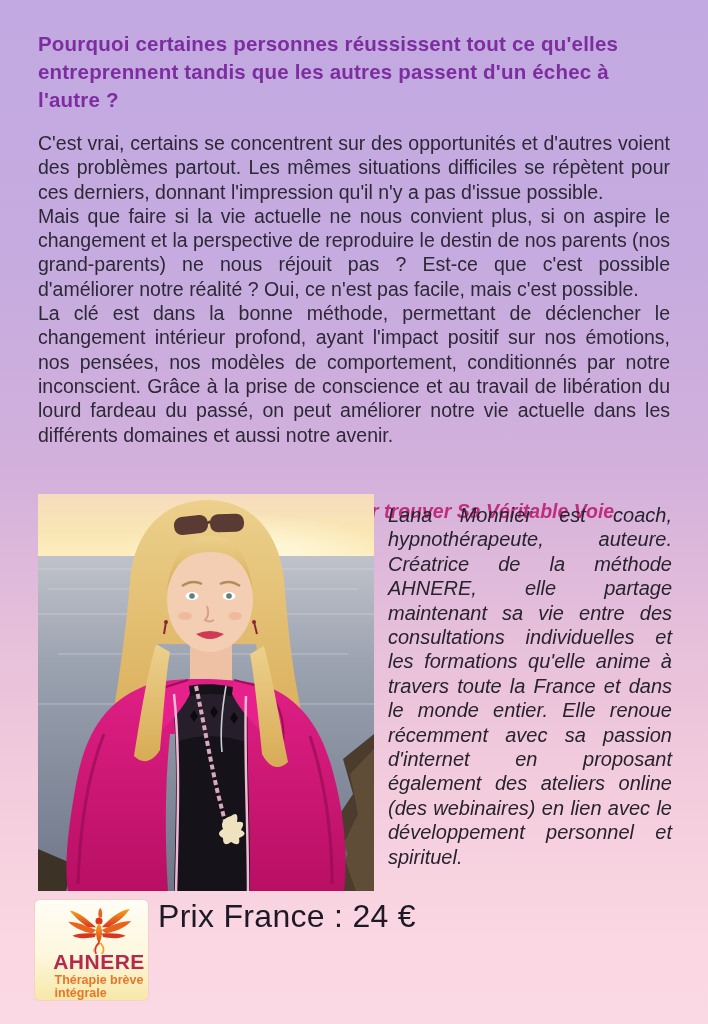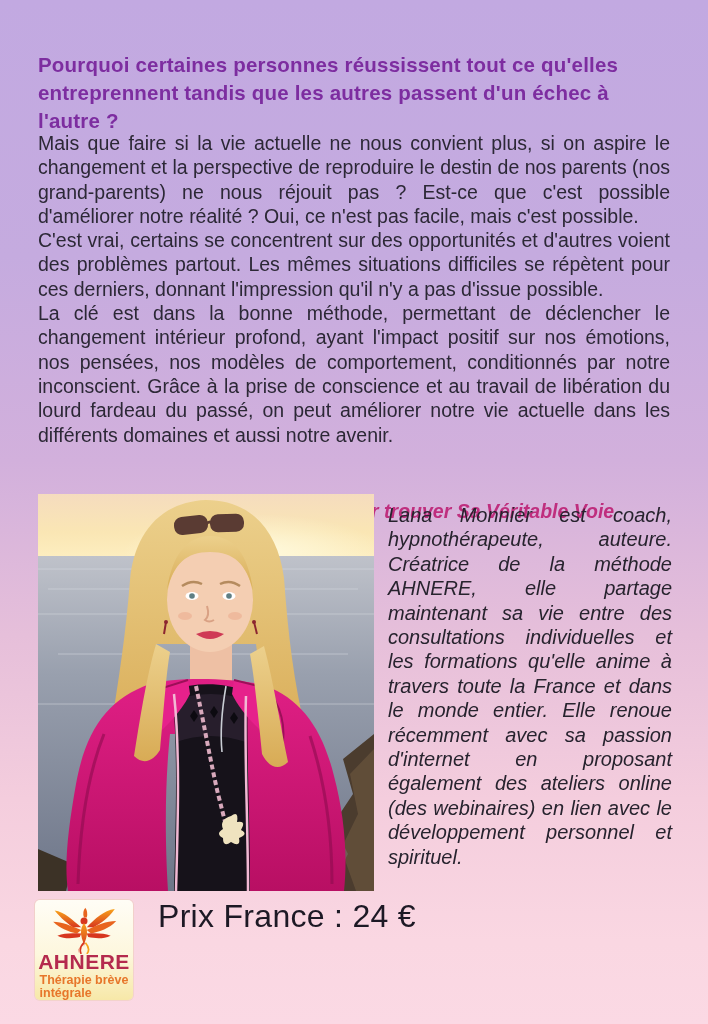--- a/index.html
+++ b/index.html
@@ -8,21 +8,20 @@
     margin:0 auto;
     background: linear-gradient(180deg,
       #c2a9e1 0%, #c5abdf 25%, #d2b0dc 45%,
       #e6bfda 62%, #f4cddd 78%, #fad7e2 92%, #fbd9e4 100%);
     font-family:"Liberation Sans", sans-serif;
   }
   .headline {
     position:absolute; left:38px; top:30px; width:636px;
     color:#7d2da0; font-size:20.5px; line-height:28px; font-weight:600;
     letter-spacing:0.2px;
-    margin-top:21px;
   }
   .subtitle-filters {
     position:absolute; left:66px; top:97px; width:600px;
     color:#a73096; font-size:19px; font-style:italic; font-weight:600;
   }
   .body-text {
     position:absolute; left:38px; top:131px; width:632px;
     color:#2c2836; font-size:19.5px; line-height:24.3px;
     text-align:justify;
   }
@@ -39,21 +38,21 @@
     position:absolute; left:388px; top:503px; width:284px;
     color:#27232e; font-size:20px; line-height:24.4px;
     text-align:justify;
     font-style:italic;
   }
   .logo-badge {
     position:absolute; left:35px; top:900px; width:98px; height:100px;
     border-radius:5px;
     background:linear-gradient(180deg,#fffdf6 0%, #fdf7dd 55%, #f7e8a8 100%);
     box-shadow:0 0 0 1px rgba(230,200,160,0.35);
-    display:flex; flex-direction:column; align-items:center;
+    display:flex; flex-direction:column; align-items:center;padding-left:15px;
   }
   .logo-phoenix { width:70px; height:52px; margin-top:2px; }
   .logo-brand {
     color:#b42a4e; font-weight:bold; font-size:21px; letter-spacing:0.5px;
     line-height:20px; margin-top:-2px;
   }
   .logo-tagline {
     color:#e7762a; font-weight:bold; font-size:12.5px; line-height:13px;
     text-align:left; margin-top:2px;
   }
@@ -64,22 +63,22 @@
 </style>
 </head>
 <body>
 
 <div class="page">
 
   <div class="headline">Pourquoi certaines personnes réussissent tout ce qu'elles entreprennent tandis que les autres passent d'un échec à l'autre ?</div>
 
 
   <div class="body-text">
+    <p>C'est vrai, certains se concentrent sur des opportunités et d'autres voient des problèmes partout. Les mêmes situations difficiles se répètent pour ces derniers, donnant l'impression qu'il n'y a pas d'issue possible.</p>
     <p>Mais que faire si la vie actuelle ne nous convient plus, si on aspire le changement et la perspective de reproduire le destin de nos parents (nos grand-parents) ne nous réjouit pas ? Est-ce que c'est possible d'améliorer notre réalité ? Oui, ce n'est pas facile, mais c'est possible.</p>
-    <p>C'est vrai, certains se concentrent sur des opportunités et d'autres voient des problèmes partout. Les mêmes situations difficiles se répètent pour ces derniers, donnant l'impression qu'il n'y a pas d'issue possible.</p>
     <p>La clé est dans la bonne méthode, permettant de déclencher le changement intérieur profond, ayant l'impact positif sur nos émotions, nos pensées, nos modèles de comportement, conditionnés par notre inconscient. Grâce à la prise de conscience et au travail de libération du lourd fardeau du passé, on peut améliorer notre vie actuelle dans les différents domaines et aussi notre avenir.</p>
   </div>
 
   <div class="subtitle-revolution">Une R'évolution intérieure pour trouver Sa Véritable Voie</div>
 
   <svg class="author-photo" viewBox="0 0 336 397" role="img" aria-label="Portrait de Lana Monnier, femme blonde en veste rose devant la mer au coucher du soleil">
     <defs>
       <linearGradient id="skyG" x1="0" y1="0" x2="0" y2="1">
         <stop offset="0" stop-color="#f5dcbe"></stop>
         <stop offset="0.6" stop-color="#fae6b4"></stop>

